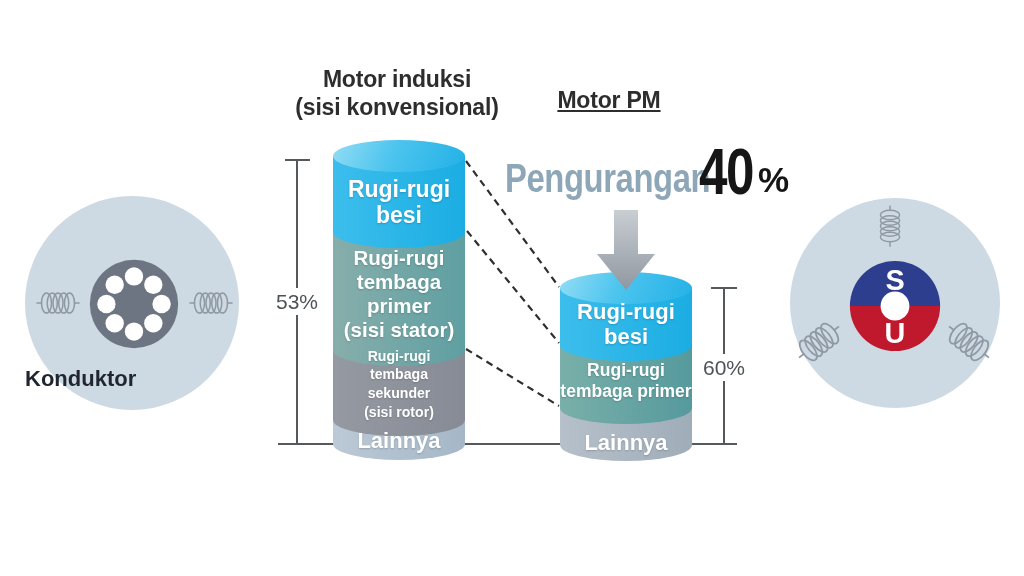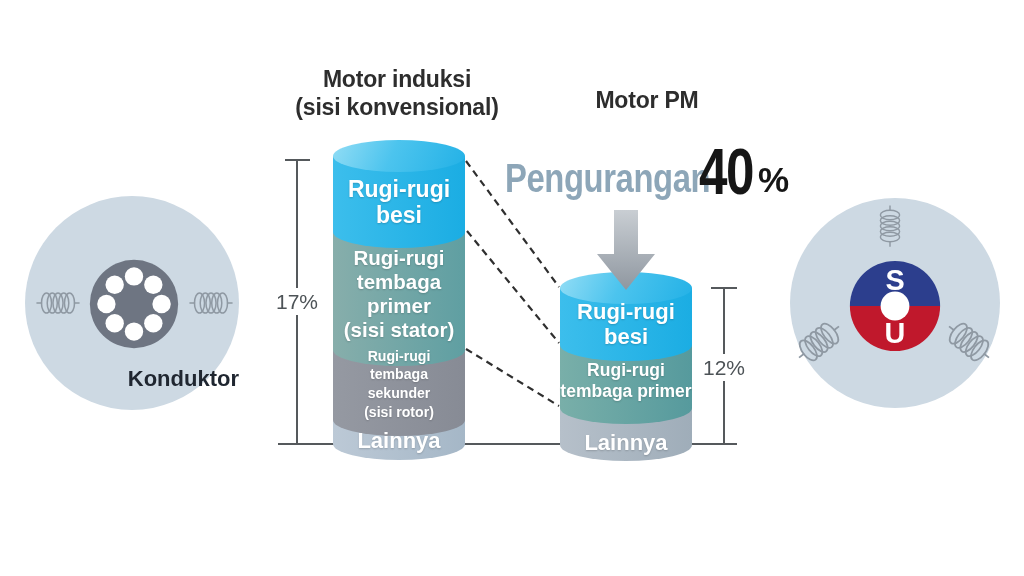--- a/index.html
+++ b/index.html
@@ -41,21 +41,21 @@
   .c-other-l{background:linear-gradient(to right,#bcc9d6,#a5b7c7);}
   .c-other-r{background:linear-gradient(to right,#b6c0ca,#9fadb9);}
   
   .bracket-label{
     background:#ffffff;color:#4d5357;font-size:21px;text-align:center;line-height:1.1;
     padding:2px 0;z-index:5;
   }
   
   .side-circle{border-radius:50%;background:#cdd9e3;}
   .circle-label{
-    color:#1f2630;font-size:22px;font-weight:bold;text-align:right;line-height:1.18;z-index:3;
+    color:#1f2630;font-size:22px;font-weight:bold;text-align:left;line-height:1.18;z-index:3;
   }
   .coil{stroke:#8f99a3;stroke-width:2.1;fill:none;}
   svg{display:block;}
   .layer{position:absolute;left:0;top:0;pointer-events:none;}
 </style>
 </head>
 <body>
 
 <div id="canvas">
 
@@ -64,21 +64,21 @@
       <line x1="278" y1="444" x2="737" y2="444"></line>
       <line x1="297" y1="160" x2="297" y2="443"></line>
       <line x1="285" y1="160" x2="310" y2="160"></line>
       <line x1="724" y1="288" x2="724" y2="444"></line>
       <line x1="711" y1="288" x2="737" y2="288"></line>
     </g>
   </svg>
 
   <div class="abs diagram-title prewrap" style="left:247px;top:65px;width:300px;z-index:2;">Motor induksi
 (sisi konvensional)</div>
-  <div class="abs diagram-title" style="left:567px;top:86px;width:160px;z-index:2;">Motor PM</div>
+  <div class="abs diagram-title" style="left:529px;top:86px;width:160px;z-index:2;text-decoration:underline;">Motor PM</div>
 
   <div class="abs reduction-label" style="left:505px;top:158px;z-index:2;">Pengurangan</div>
   <div class="abs reduction-value" style="left:699px;top:140px;z-index:2;">40</div>
   <div class="abs reduction-unit" style="left:758px;top:162px;z-index:2;">%</div>
 
   <svg class="abs" width="70" height="90" style="left:591px;top:206px;z-index:5;">
     <defs>
       <linearGradient id="arrowGrad" x1="0" y1="0" x2="0" y2="1">
         <stop offset="0" stop-color="#c9ced3"></stop>
           <stop offset="1" stop-color="#8f97a0"></stop>
@@ -125,22 +125,22 @@
     <div class="cap c-teal-r" style="top:392px;"></div>
     <div class="cap c-iron" style="top:329px;"></div>
     <div class="cap c-iron-top" style="top:272px;"></div>
     <div class="seg-label prewrap" style="top:294px;height:62px;font-size:22px;line-height:1.13;">Rugi-rugi
 besi</div>
     <div class="seg-label prewrap" style="top:350px;height:62px;font-size:17.5px;line-height:1.2;">Rugi-rugi
 tembaga primer</div>
     <div class="seg-label" style="top:428px;height:30px;font-size:22px;">Lainnya</div>
   </div>
 
-  <div class="abs bracket-label" style="left:268px;top:288px;width:58px;">17%</div>
-  <div class="abs bracket-label" style="left:699px;top:354px;width:50px;">12%</div>
+  <div class="abs bracket-label" style="left:268px;top:288px;width:58px;">53%</div>
+  <div class="abs bracket-label" style="left:699px;top:354px;width:50px;">60%</div>
 
   <div class="abs side-circle" style="left:25px;top:196px;width:214px;height:214px;z-index:2;">
     <svg class="abs" width="92" height="92" viewBox="-50 -50 100 100" style="left:63px;top:62px;">
       <circle r="48" fill="#6e7582"></circle>
       <circle cx="0" cy="-30" r="10" fill="#fff"></circle>
       <circle cx="21" cy="-21" r="10" fill="#fff"></circle>
       <circle cx="30" cy="0" r="10" fill="#fff"></circle>
       <circle cx="21" cy="21" r="10" fill="#fff"></circle>
       <circle cx="0" cy="30" r="10" fill="#fff"></circle>
       <circle cx="-21" cy="21" r="10" fill="#fff"></circle>

